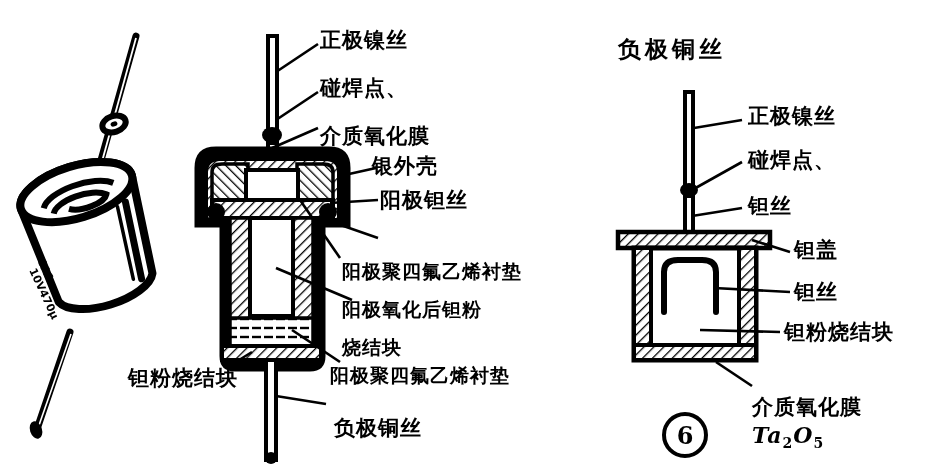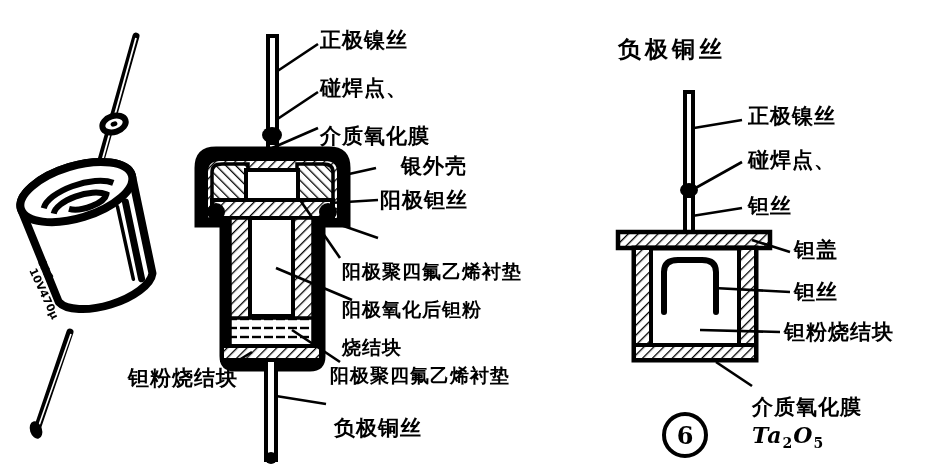--- a/index.html
+++ b/index.html
@@ -145,21 +145,21 @@
     </g>
   </g>
 </svg>
 
 <div class="bodytext" style="left:46px;top:256px;transform:rotate(65deg);transform-origin:left top;">CA1</div>
 <div class="bodytext" style="left:38px;top:266px;transform:rotate(65deg);transform-origin:left top;">10V470μ</div>
 
 <div class="lbl cn" style="left:320px;top:30px;">正极镍丝</div>
 <div class="lbl cn" style="left:320px;top:78px;">碰焊点、</div>
 <div class="lbl cn" style="left:320px;top:126px;">介质氧化膜</div>
-<div class="lbl cn" style="left:401px;top:156px;">银外壳</div>
+<div class="lbl cn" style="left:372px;top:156px;">银外壳</div>
 <div class="lbl cn" style="left:380px;top:190px;">阳极钽丝</div>
 <div class="lbl cn-sm" style="left:342px;top:262px;">阳极聚四氟乙烯衬垫</div>
 <div class="lbl cn-sm" style="left:342px;top:300px;">阳极氧化后钽粉</div>
 <div class="lbl cn-sm" style="left:342px;top:338px;">烧结块</div>
 <div class="lbl cn-sm" style="left:330px;top:366px;">阳极聚四氟乙烯衬垫</div>
 <div class="lbl cn" style="left:334px;top:418px;">负极铜丝</div>
 <div class="lbl cn" style="left:128px;top:368px;">钽粉烧结块</div>
 
 <div class="lbl title" style="left:618px;top:38px;">负极铜丝</div>
 <div class="lbl cn" style="left:748px;top:106px;">正极镍丝</div>

